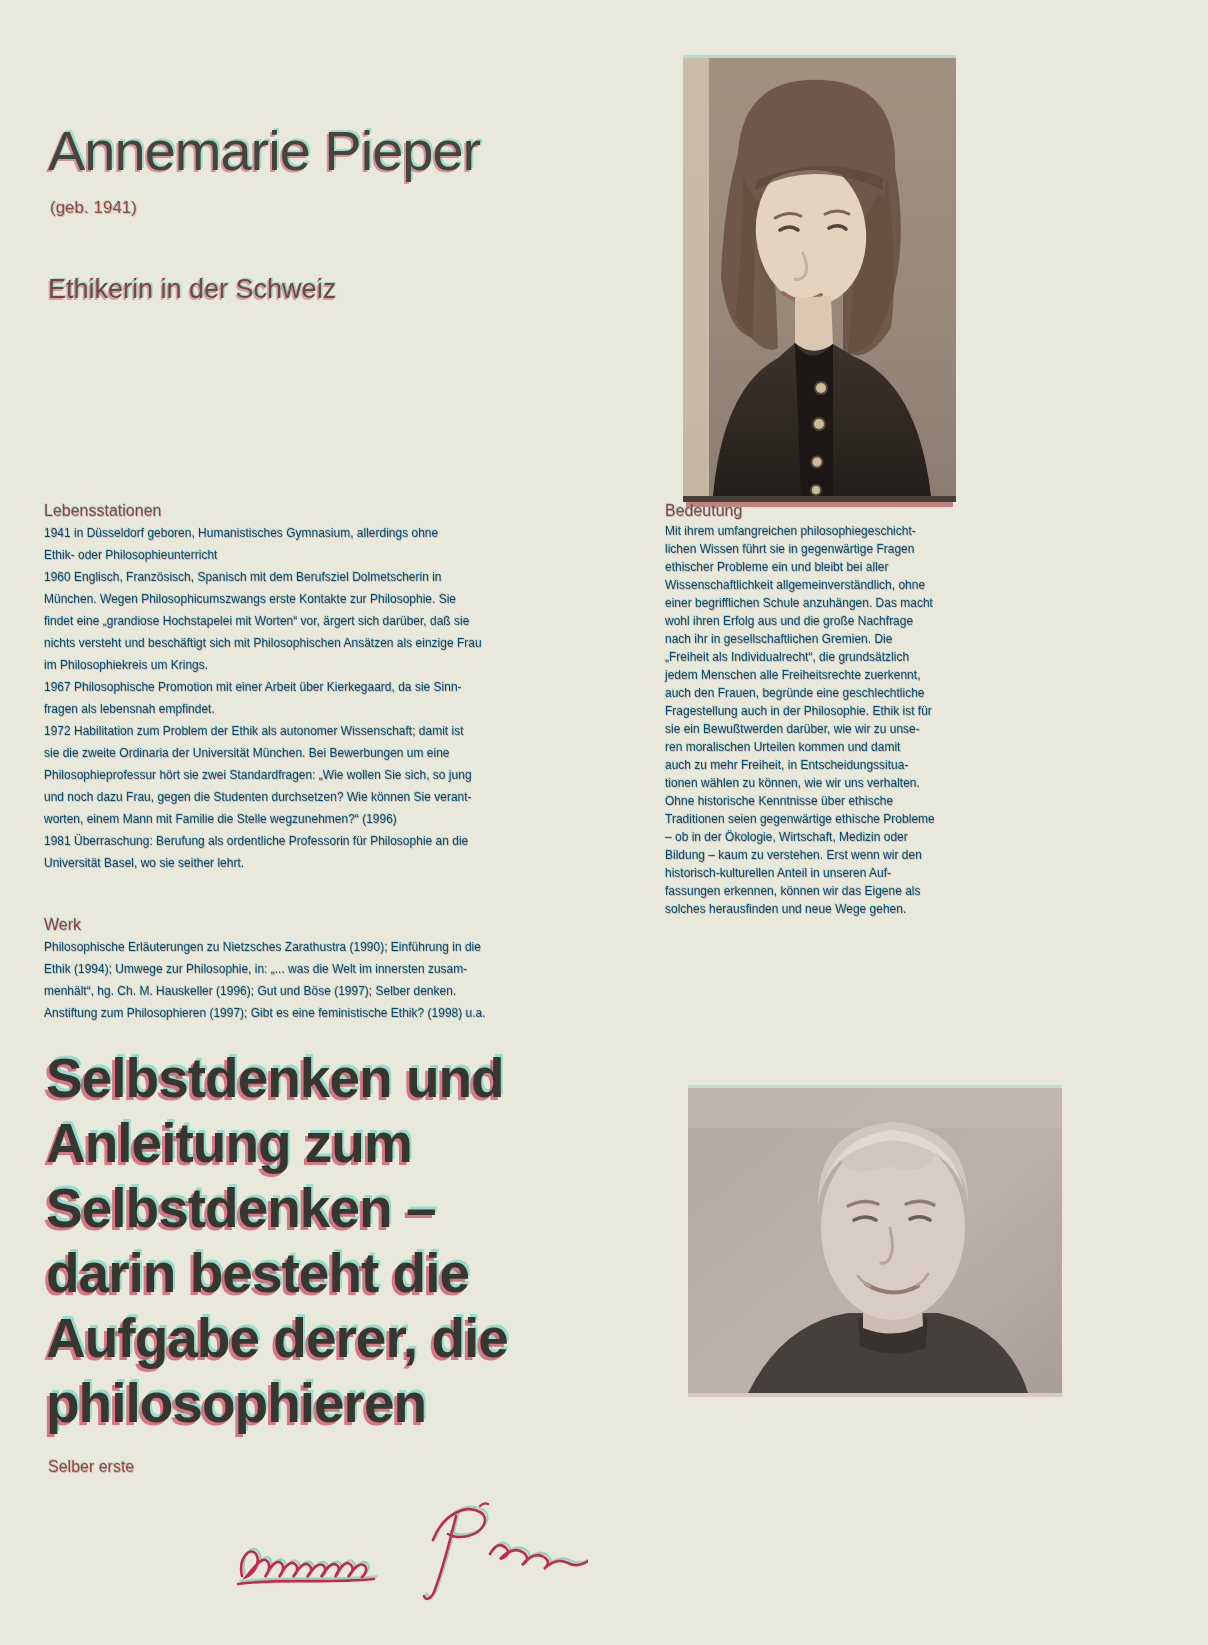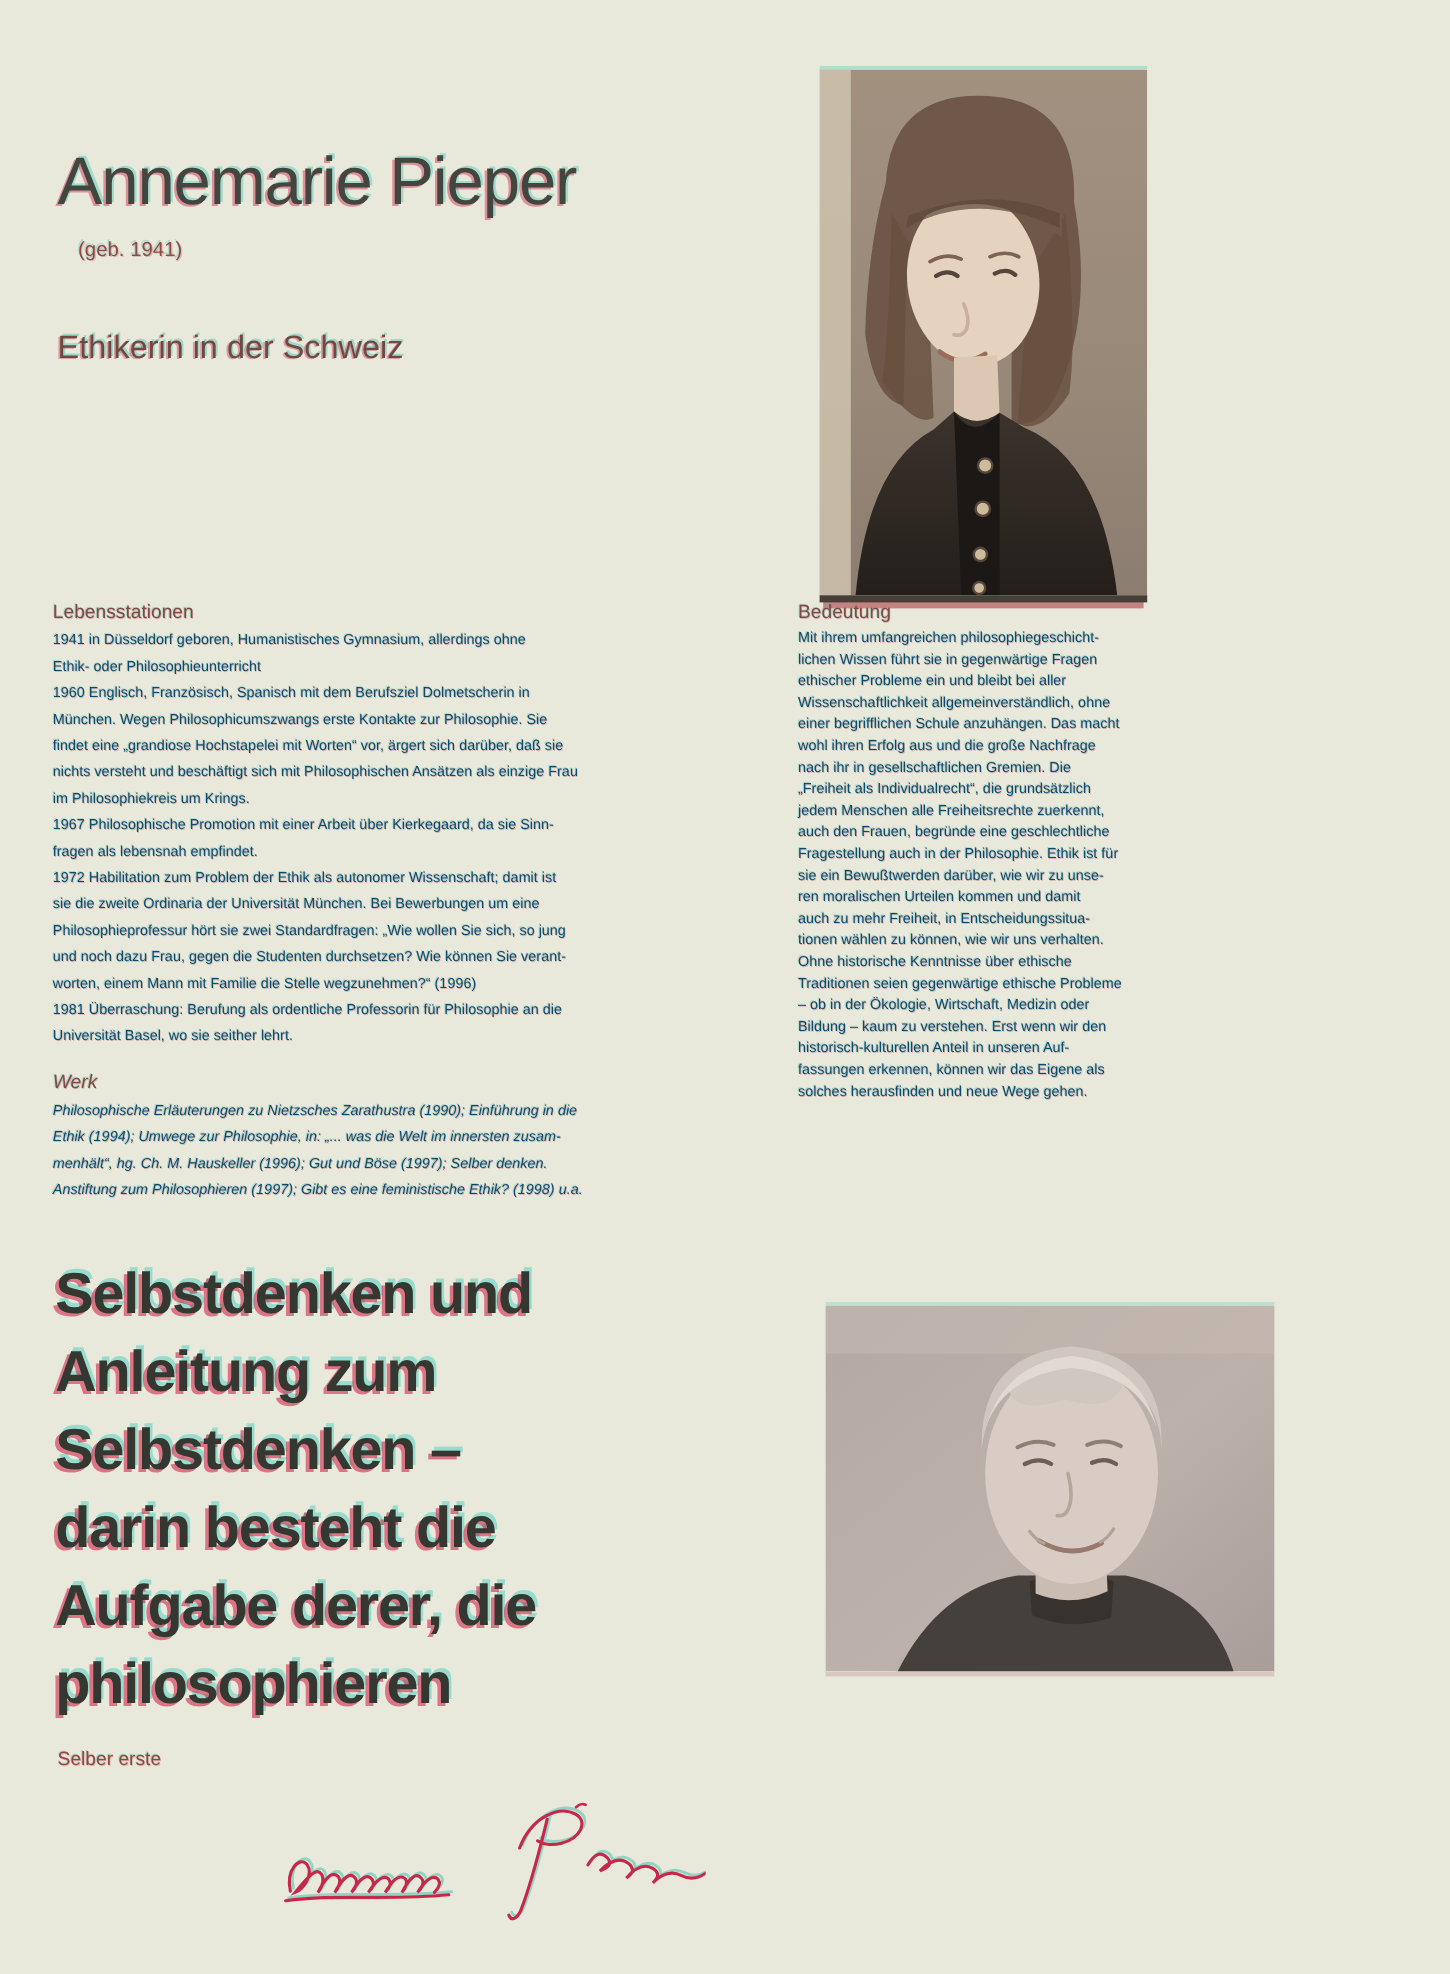--- a/index.html
+++ b/index.html
@@ -14,21 +14,21 @@
   
   .title{
     position:absolute;left:48px;top:118px;margin:0;
     font-size:56px;font-weight:400;letter-spacing:-1px;
     color:#42463f;
     text-shadow:-2px 2px 0 rgba(204,35,70,.45), 2px -2px 0 rgba(64,200,183,.42);
     white-space:nowrap;
     text-align:right;
   }
   .birth{
-    position:absolute;left:65px;top:198px;
+    position:absolute;left:50px;top:198px;
     font-size:17px;color:#8e4a43;
     text-shadow:1px 1px 0 rgba(200,60,70,.25), -1px -1px 0 rgba(80,190,175,.35);
   }
   .subtitle{
     position:absolute;left:48px;top:274px;
     font-size:27px;font-weight:400;color:#6f4a43;
     text-shadow:-1.5px 1.5px 0 rgba(200,45,70,.4), 1.5px -1.5px 0 rgba(70,195,180,.45);
     white-space:nowrap;
     text-align:center;
   }
@@ -38,28 +38,28 @@
     font-size:12px;line-height:22px;color:#0c4a6e;
     text-shadow:.6px .8px 0 rgba(190,55,70,.28), -.8px -.8px 0 rgba(82,190,176,.38);
     white-space:pre-line;
   }
   .colhead{
     font-size:16px;line-height:22px;font-weight:400;margin:0;
     color:#7d4a44;
     text-shadow:.6px .8px 0 rgba(190,55,70,.28), -.8px -.8px 0 rgba(82,190,176,.38);
   }
   .col-left{position:absolute;left:44px;top:500px;width:625px;}
-  .col-left .werk-block{margin-top:18px;font-style:italic;}
+  .col-left .werk-block{margin-top:40px;}
   .col-right{position:absolute;left:665px;top:500px;width:430px;}
   .col-right .bodytext{line-height:18px;}
 
   
   .quote{
     position:absolute;left:46px;top:1046px;width:560px;margin:0;
-    font-size:48px;line-height:65px;font-weight:700;letter-spacing:-1px;
+    font-size:55px;line-height:65px;font-weight:700;letter-spacing:-1px;
     color:#343831;
     text-shadow:-3px 3px 0 rgba(208,22,62,.55), 2px -3px 0 rgba(52,204,188,.45);
     white-space:pre-line;
   }
   .quote-caption{
     position:absolute;left:48px;top:1458px;
     font-size:16px;color:#99453e;
     text-shadow:.6px .8px 0 rgba(190,55,70,.28), -.8px -.8px 0 rgba(82,190,176,.38);
   }
 

